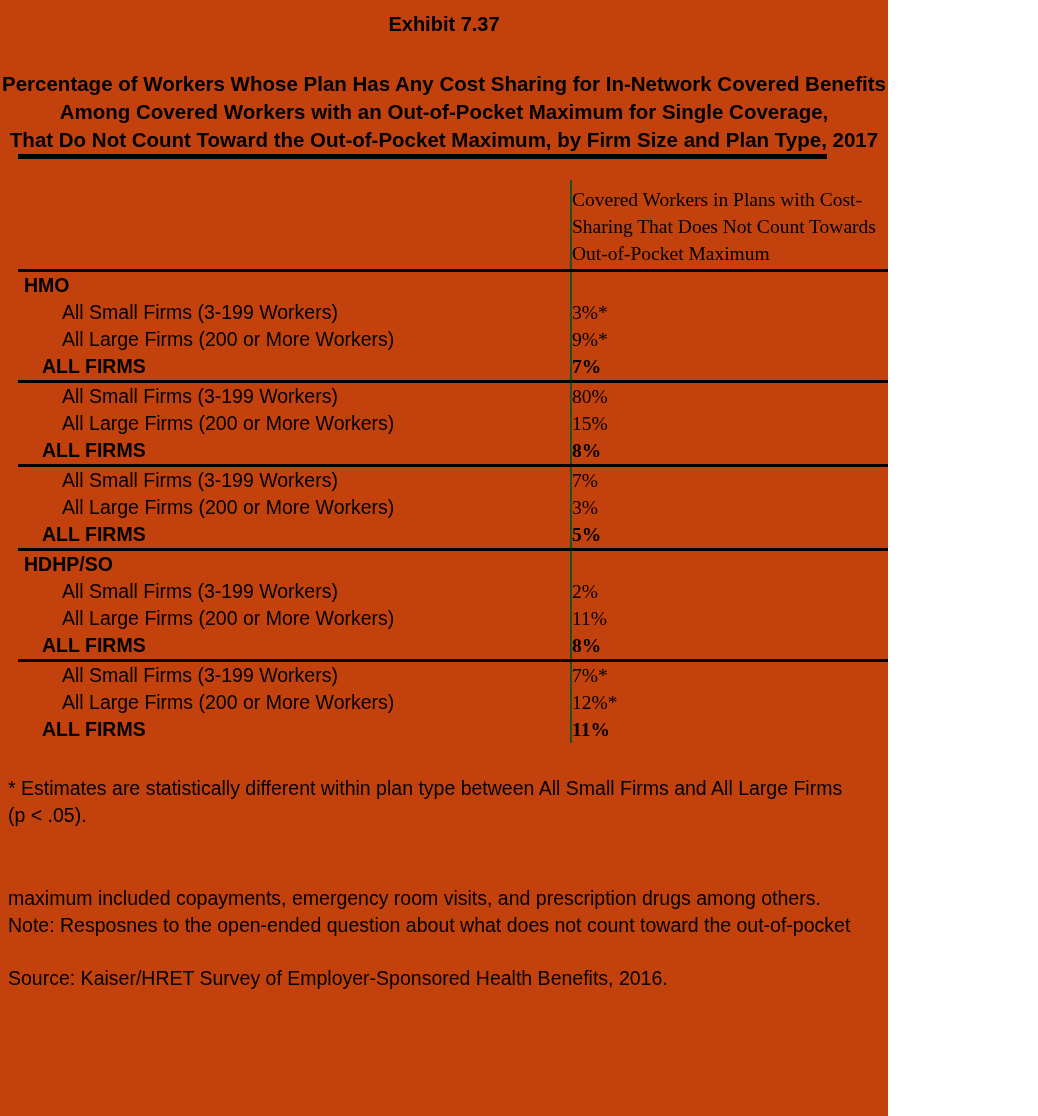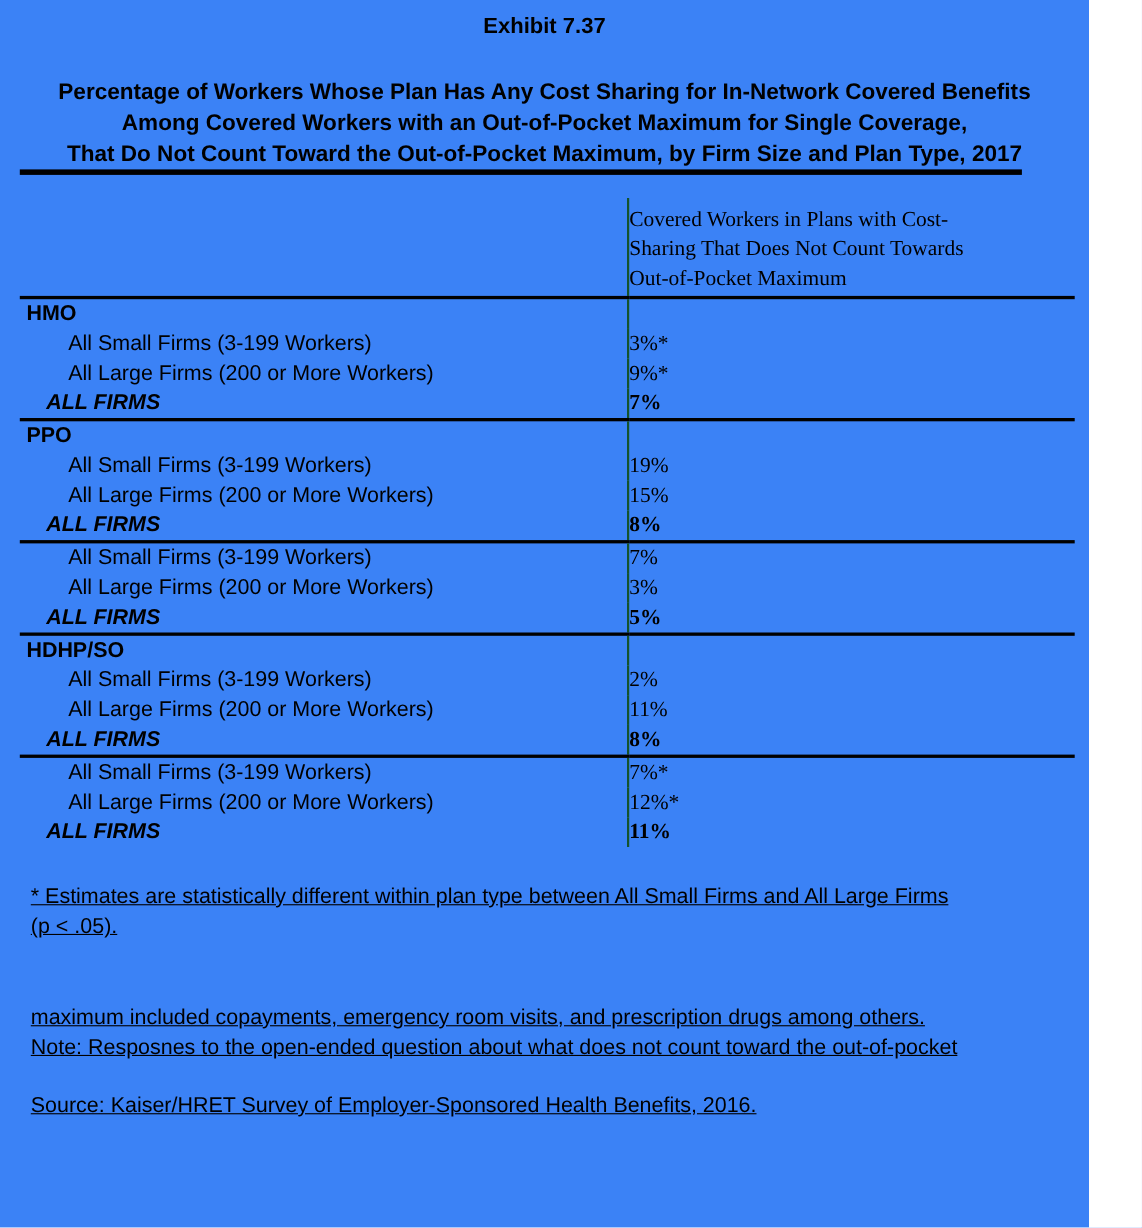--- a/index.html
+++ b/index.html
@@ -2,23 +2,23 @@
 <html><head>
 <meta charset="utf-8">
 <style>
   html, body {
     margin: 0;
     padding: 0;
     background: #ffffff;
   }
   .page {
     position: relative;
-    width: 990px;
+    width: 888px;
     height: 1116px;
-    background: #3b82f6;
+    background: #c2410c;
     color: #000000;
     font-family: "Liberation Sans", sans-serif;
     overflow: hidden;
   }
   .exhibit-label {
     padding-top: 10px;
     text-align: center;
     font-weight: bold;
     font-size: 20px;
     line-height: 28px;
@@ -65,29 +65,27 @@
   }
   tr.header-row .hdr-line { white-space: nowrap; }
   tr.plan-row td.label-col {
     font-weight: bold;
     padding-left: 6px;
   }
   tr.data-row td.label-col { padding-left: 44px; }
   tr.allfirms-row td.label-col {
     font-weight: bold;
     padding-left: 24px;
-    font-style: italic;
   }
   tr.allfirms-row td.value-col { font-weight: bold; }
   tr.section-end td { border-bottom: 3px solid #000000; }
   .footnotes {
-    margin-left: 28px;
+    margin-left: 8px;
     font-size: 19.5px;
     line-height: 27px;
-    text-decoration: underline;
   }
   .footnote-sig { margin-top: 32px; }
   .footnote-note { margin-top: 56px; }
   .footnote-source { margin-top: 26px; white-space: nowrap; }
   .footnotes .fn-line { white-space: nowrap; }
 </style>
 </head>
 <body>
 
 <div class="page">
@@ -121,27 +119,23 @@
           <td class="value-col">3%*</td>
         </tr>
         <tr class="data-row">
           <td class="label-col">All Large Firms (200 or More Workers)</td>
           <td class="value-col">9%*</td>
         </tr>
         <tr class="allfirms-row section-end">
           <td class="label-col">ALL FIRMS</td>
           <td class="value-col">7%</td>
         </tr>
-        <tr class="plan-row">
-          <td class="label-col">PPO</td>
-          <td class="value-col"></td>
-        </tr>
         <tr class="data-row">
           <td class="label-col">All Small Firms (3-199 Workers)</td>
-          <td class="value-col">19%</td>
+          <td class="value-col">80%</td>
         </tr>
         <tr class="data-row">
           <td class="label-col">All Large Firms (200 or More Workers)</td>
           <td class="value-col">15%</td>
         </tr>
         <tr class="allfirms-row section-end">
           <td class="label-col">ALL FIRMS</td>
           <td class="value-col">8%</td>
         </tr>
         <tr class="data-row">

